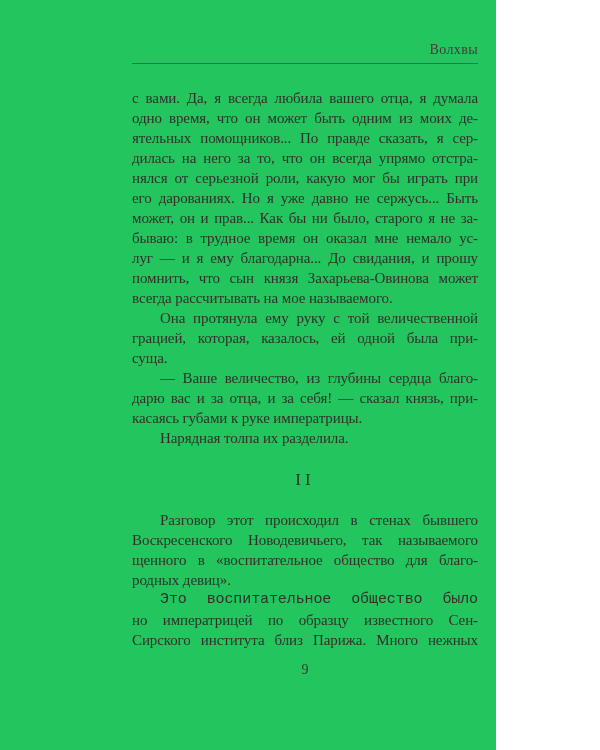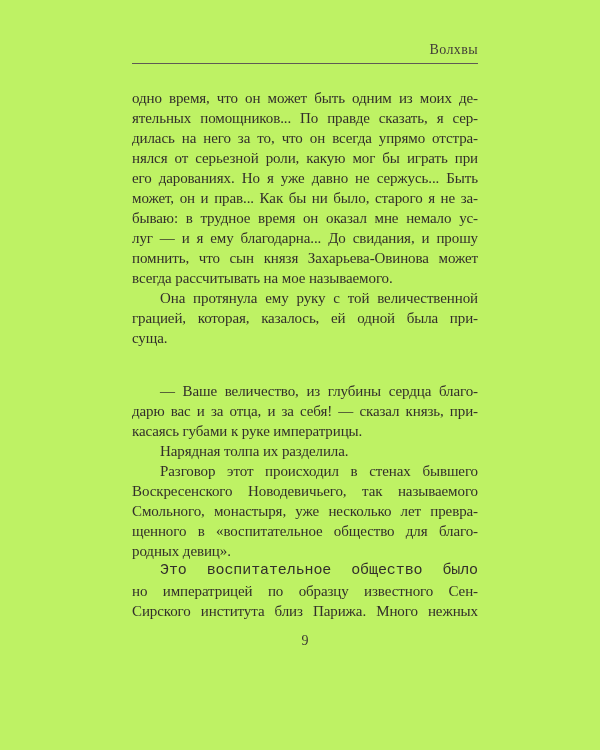--- a/index.html
+++ b/index.html
@@ -5,23 +5,23 @@
   html, body {
     margin: 0;
     padding: 0;
     width: 600px;
     height: 750px;
     background: #ffffff;
     font-family: "Liberation Serif", "DejaVu Serif", serif;
   }
   .page {
     position: relative;
-    width: 600px;
+    width: 496px;
     height: 750px;
-    background: #bef264;
+    background: #22c55e;
     overflow: hidden;
   }
   .column {
     position: absolute;
     left: 132px;
     top: 0;
     width: 346px;
   }
   .running-header {
     margin-top: 42px;
@@ -76,44 +76,45 @@
 <div class="page">
   <div class="column">
 
     <div class="running-header">
       <span>Волхвы</span>
     </div>
 
     <div class="body-text">
 
       <div>
+          <div class="line justified">с вами. Да, я всегда любила вашего отца, я думала</div>
           <div class="line justified">одно время, что он может быть одним из моих де-</div>
           <div class="line justified">ятельных помощников... По правде сказать, я сер-</div>
           <div class="line justified">дилась на него за то, что он всегда упрямо отстра-</div>
           <div class="line justified">нялся от серьезной роли, какую мог бы играть при</div>
           <div class="line justified">его дарованиях. Но я уже давно не сержусь... Быть</div>
           <div class="line justified">может, он и прав... Как бы ни было, старого я не за-</div>
           <div class="line justified">бываю: в трудное время он оказал мне немало ус-</div>
           <div class="line justified">луг — и я ему благодарна... До свидания, и прошу</div>
           <div class="line justified">помнить, что сын князя Захарьева-Овинова может</div>
           <div class="line para-end">всегда рассчитывать на мое называемого.</div>
           <div class="line justified" style="text-indent: 28px;">Она протянула ему руку с той величественной</div>
           <div class="line justified">грацией, которая, казалось, ей одной была при-</div>
           <div class="line para-end">суща.</div>
-          <div class="line justified" style="text-indent: 28px; margin-top: 33px;">— Ваше величество, из глубины сердца благо-</div>
+          <div class="line justified" style="text-indent: 28px;">— Ваше величество, из глубины сердца благо-</div>
           <div class="line justified">дарю вас и за отца, и за себя! — сказал князь, при-</div>
           <div class="line para-end">касаясь губами к руке императрицы.</div>
           <div class="line para-end" style="text-indent: 28px;">Нарядная толпа их разделила.</div>
         </div>
 
+      <div class="chapter-heading">II</div>
 
       <div>
           <div class="line justified" style="text-indent: 28px;">Разговор этот происходил в стенах бывшего</div>
           <div class="line justified">Воскресенского Новодевичьего, так называемого</div>
-          <div class="line justified">Смольного, монастыря, уже несколько лет превра-</div>
           <div class="line justified">щенного в «воспитательное общество для благо-</div>
           <div class="line para-end">родных девиц».</div>
           <div class="line justified" style="text-indent: 28px; font-family: Liberation Mono, monospace;">Это воспитательное общество было устрое-</div>
           <div class="line justified">но императрицей по образцу известного Сен-</div>
           <div class="line justified">Сирского института близ Парижа. Много нежных</div>
         </div>
 
       <div class="page-number">9</div>
 
     </div>

